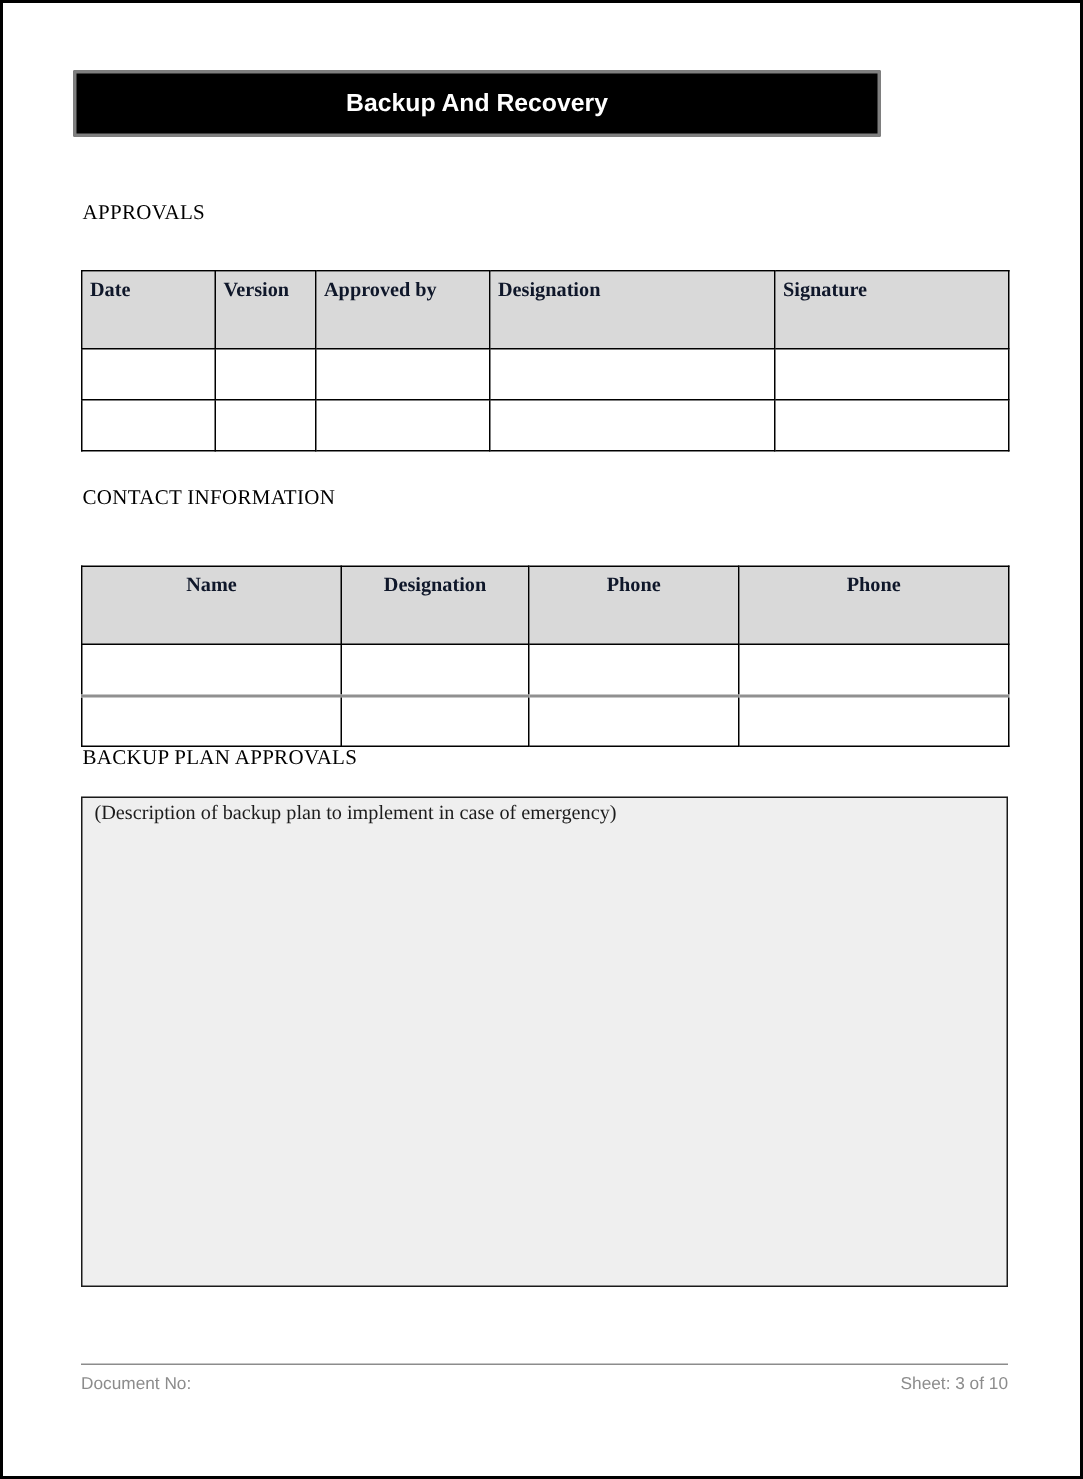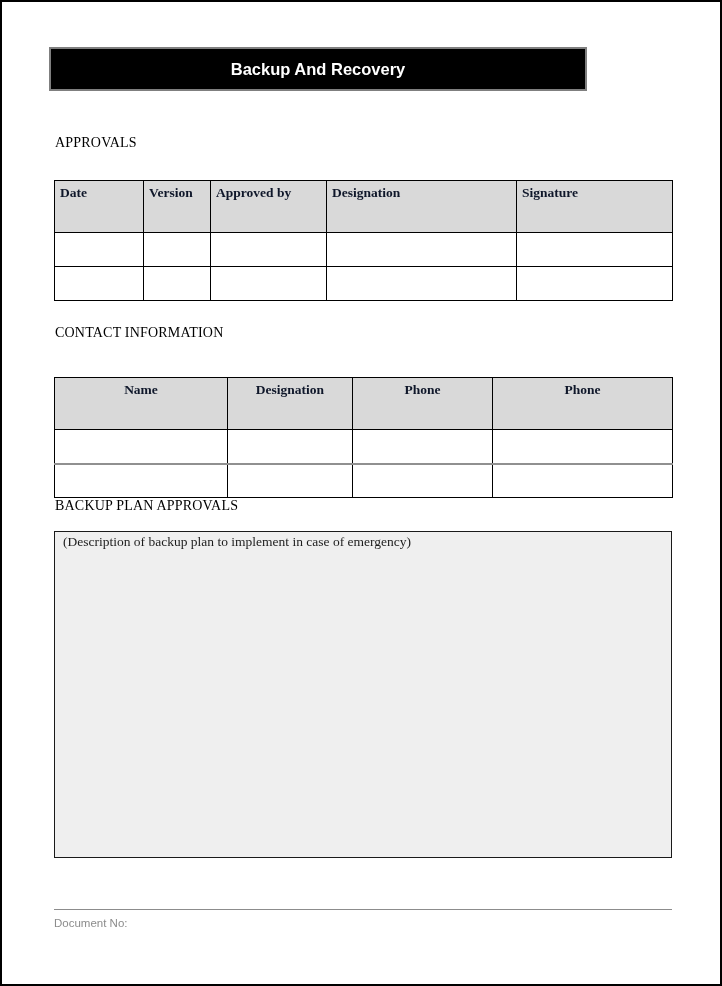--- a/index.html
+++ b/index.html
@@ -189,16 +189,17 @@
   <div class="overview-box">
     <span>(Description of backup plan to implement in case of emergency)</span>
   </div>
 
   <div class="footer-rule"></div>
   <div class="footer">
     <div class="f-left">
       <div>Document No:</div>
     </div>
     <div class="f-right">
+      <div>Sheet: 3 of 10</div>
     </div>
   </div>
 
 </div>
 
 </body></html>

